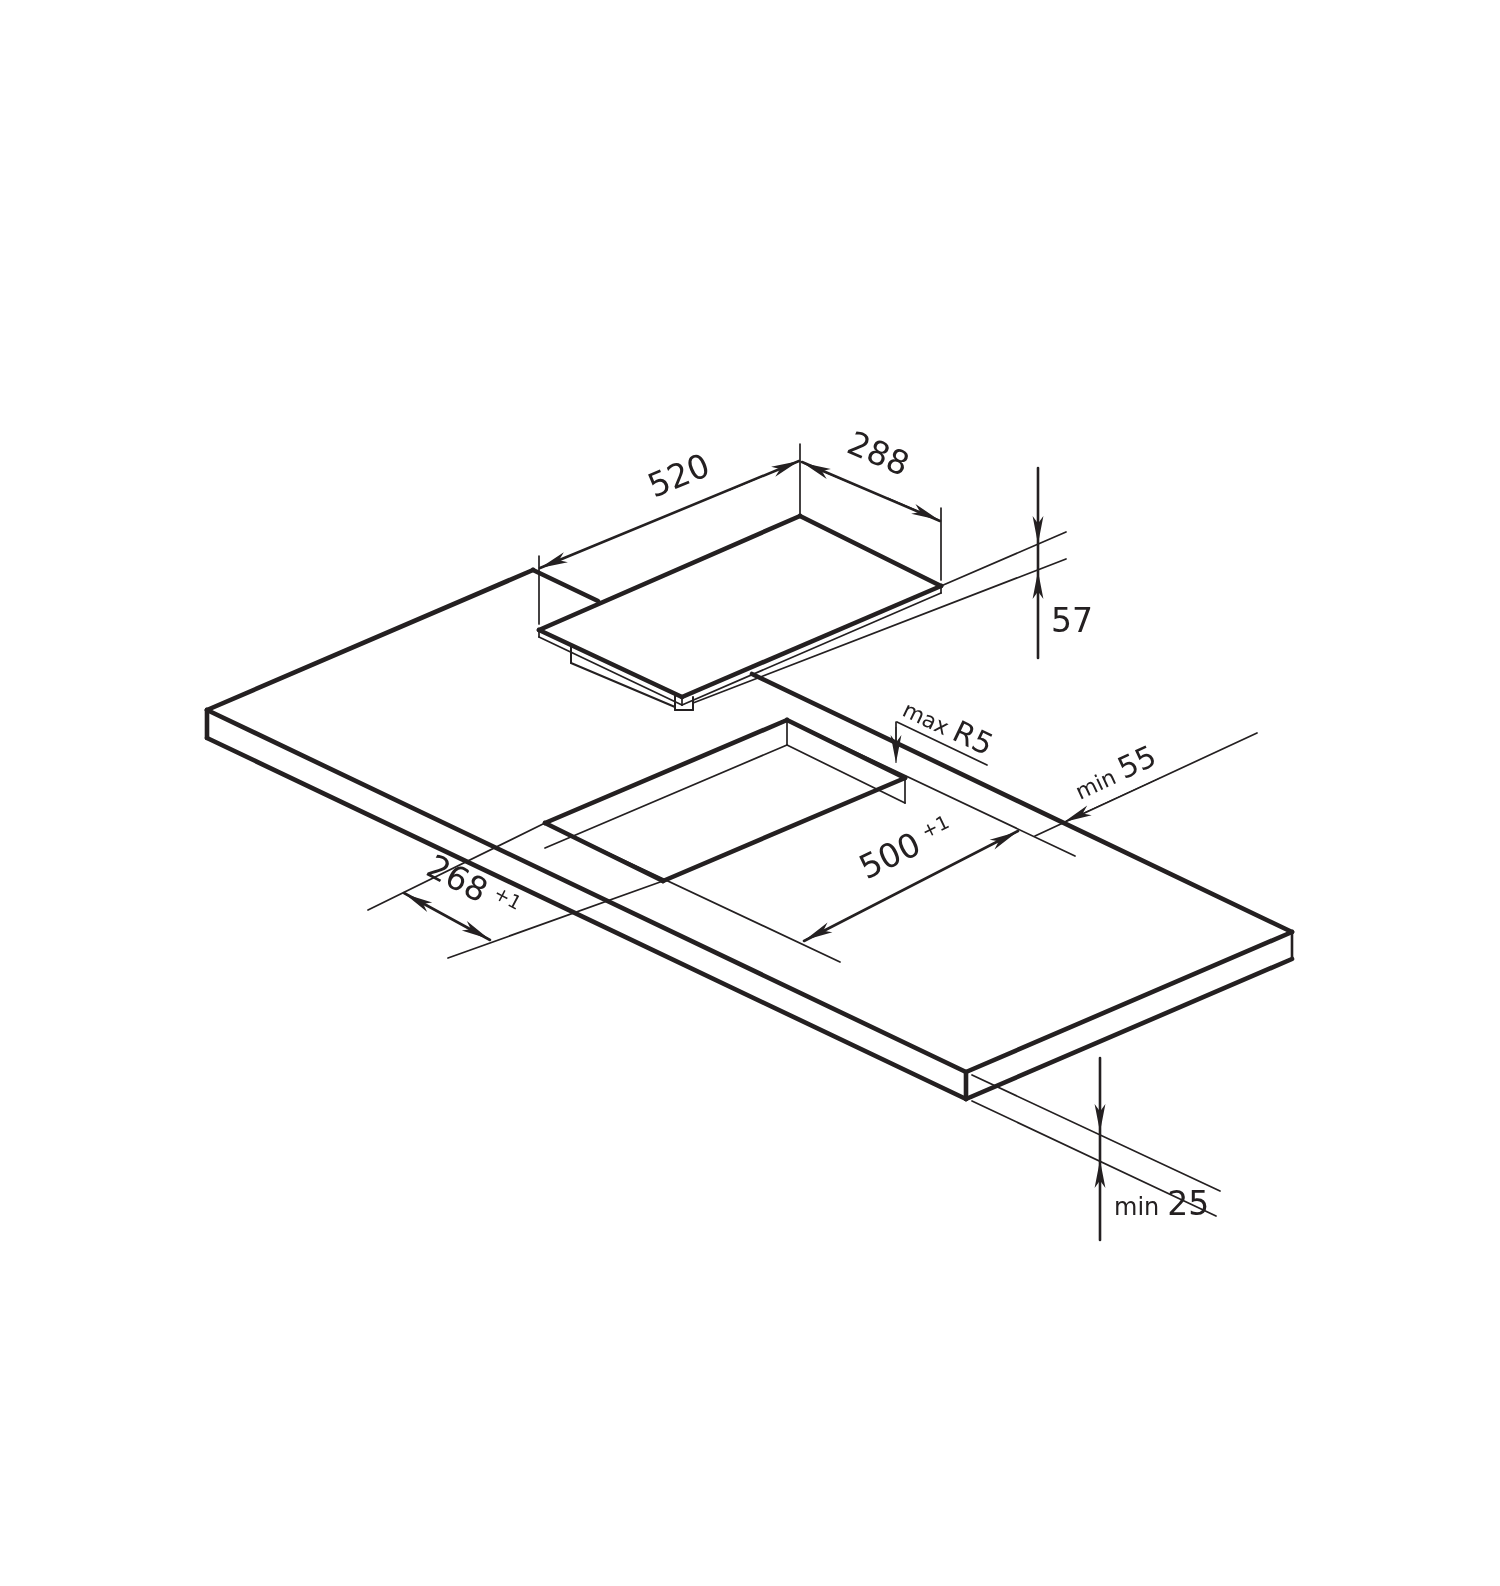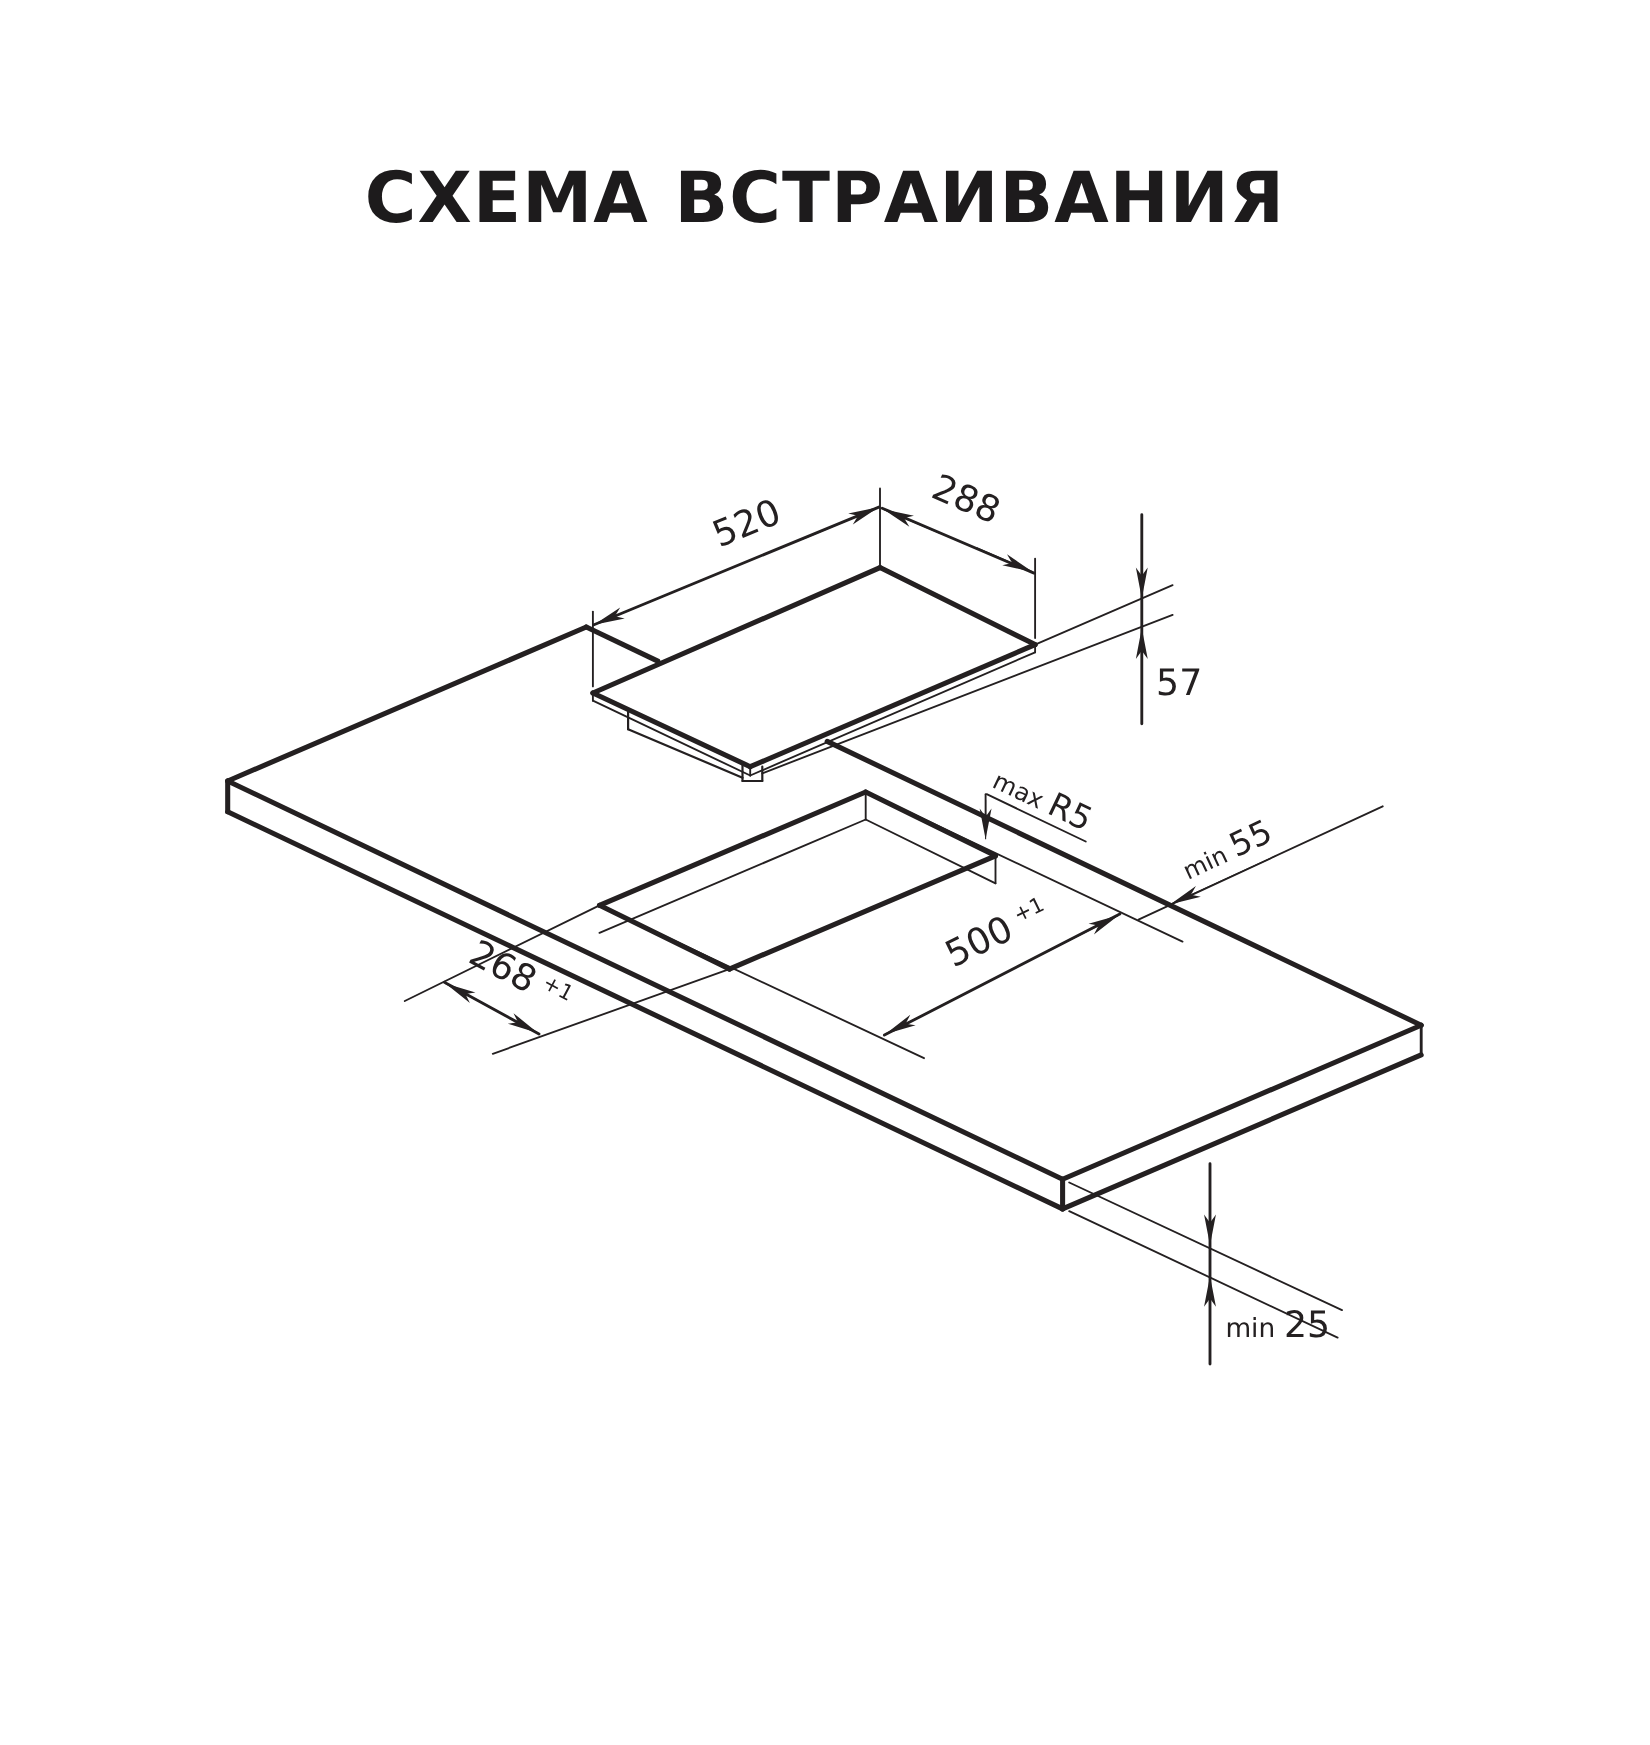--- a/index.html
+++ b/index.html
@@ -30,21 +30,20 @@
   .lbl{fill:#242021;font-family:"DejaVu Sans","Liberation Sans",sans-serif;font-size:33px;}
   .lbl-sm{font-size:22px;}
   .lbl-sup{font-size:19px;}
   .glass{fill:#ffffff;stroke:none;}
 </style>
 </head>
 <body>
 
 <div class="canvas">
 
-  <h1 class="page-title">СХЕМА ВСТРАИВАНИЯ</h1>
 
   <svg class="drawing" width="1500" height="1586" viewBox="0 0 1500 1586">
 
     <defs>
       <marker id="arr" markerUnits="userSpaceOnUse" markerWidth="32" markerHeight="14" refX="30" refY="7" orient="auto">
         <path d="M30,7 L2,1.6 L9.5,7 L2,12.4 Z" fill="#242021"></path>
       </marker>
     </defs>
 
     <g>

